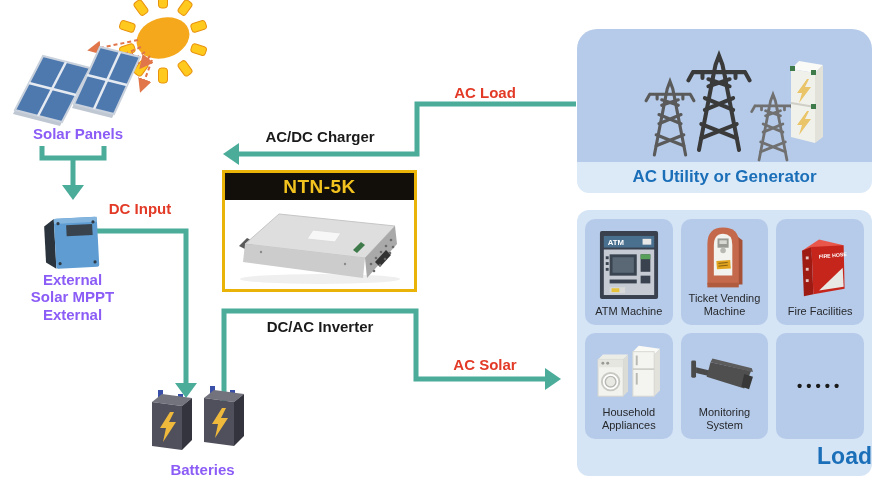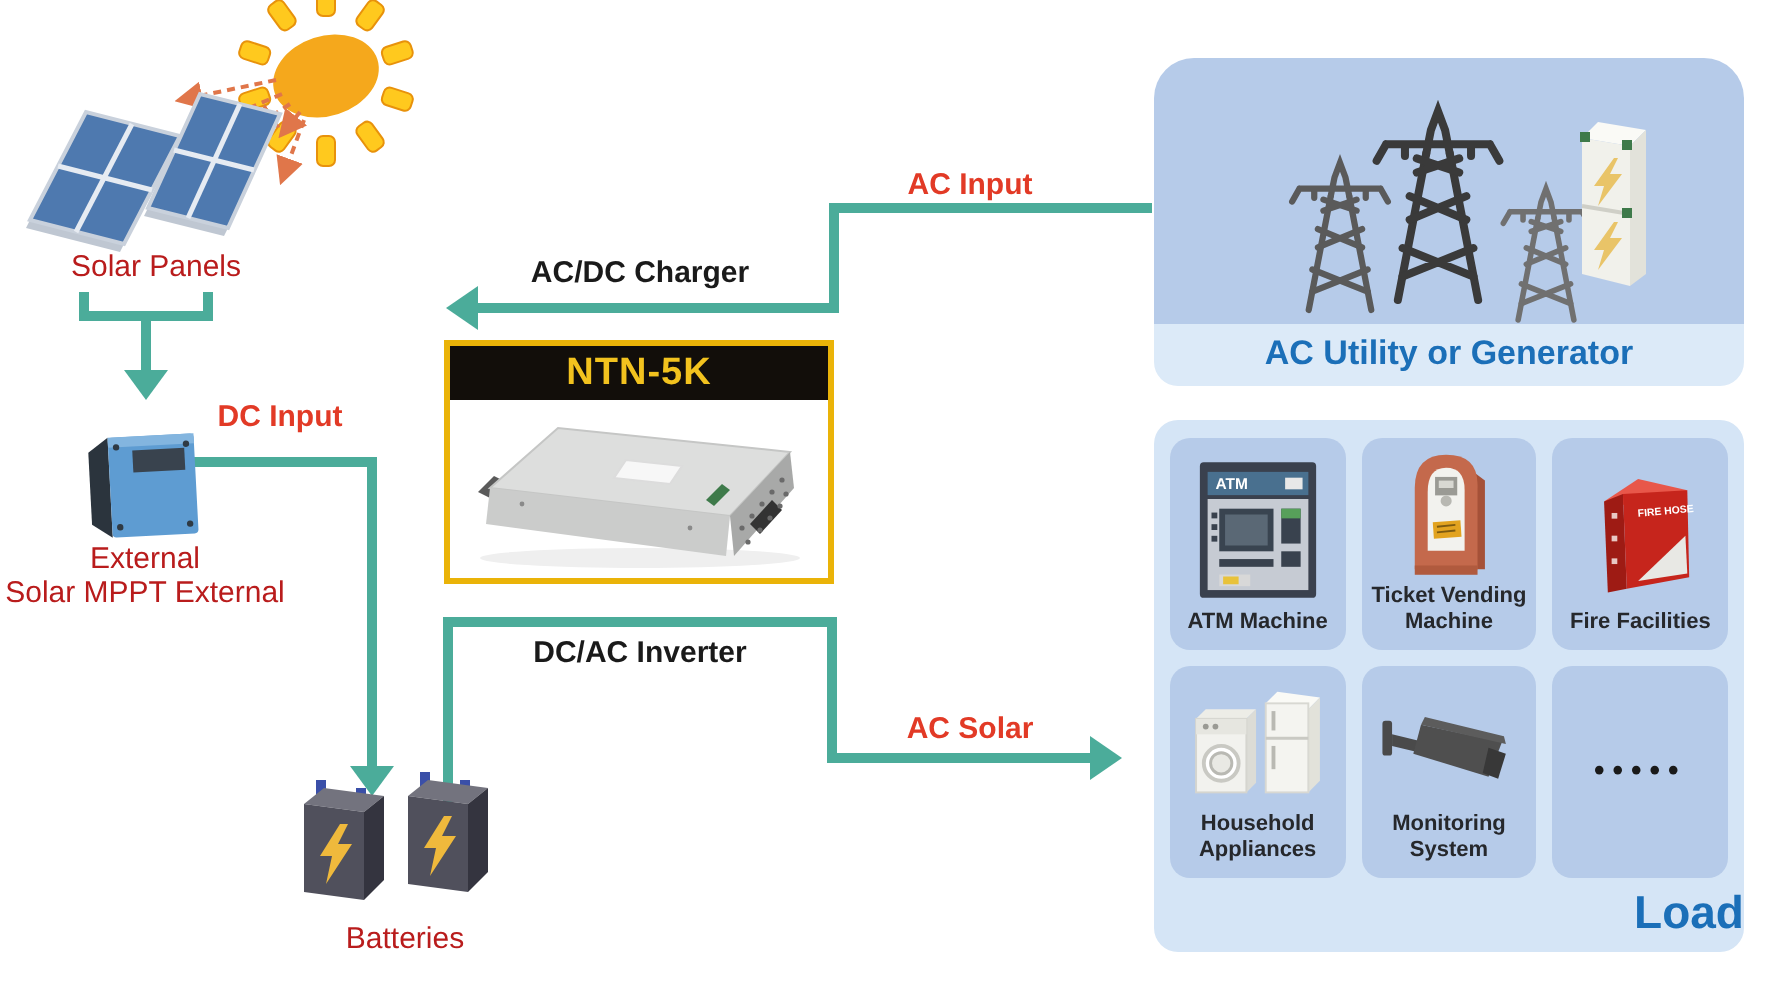--- a/index.html
+++ b/index.html
@@ -1,40 +1,40 @@
 <!DOCTYPE html>
 <html><head>
 <meta charset="utf-8">
 <style>
   html,body{margin:0;padding:0;background:#ffffff;}
   #canvas{position:relative;width:888px;height:503px;background:#ffffff;overflow:hidden;
           font-family:"Liberation Sans",sans-serif;}
   .abs{position:absolute;}
-  .lbl{font-weight:400;color:#b91c1c;text-align:center;line-height:1.15;}
+  .lbl{font-weight:700;color:#8b5cf6;text-align:center;line-height:1.15;}
   .flow-red{color:#e23a26;font-weight:700;font-size:15px;text-align:center;}
   .flow-black{color:#1a1a1a;font-weight:700;font-size:15px;text-align:center;}
   
   .ntn-box{left:222px;top:170px;width:195px;height:122px;border:3px solid #eab308;
            background:#ffffff;box-sizing:border-box;}
   .ntn-header{height:27px;background:#120e0a;color:#f2c21e;font-weight:700;font-size:19px;
               text-align:center;line-height:27px;letter-spacing:.5px;}
   
   .util-box{left:577px;top:29px;width:295px;height:164px;background:#b6cbe9;border-radius:20px;}
   .util-strip{position:absolute;left:0;bottom:0;width:100%;height:31px;background:#dceaf8;
               border-radius:0 0 12px 12px;color:#1b6fb8;font-weight:700;font-size:17px;
               text-align:center;line-height:30px;}
   
   .load-box{left:577px;top:210px;width:295px;height:266px;background:#d5e5f6;border-radius:12px;
             box-sizing:border-box;padding:9px 8px 0 8px;}
   .load-grid{display:grid;grid-template-columns:repeat(3,1fr);grid-template-rows:106px 106px;
              gap:8px;}
   .card{background:#b6cbe9;border-radius:10px;display:flex;flex-direction:column;
         align-items:center;justify-content:flex-end;padding:6px 2px 7px 2px;box-sizing:border-box;}
   .card-icon{flex:1;display:flex;align-items:center;justify-content:center;}
-  .card-label{font-size:11px;font-weight:700;color:#26282c;text-align:center;line-height:1.2;
+  .card-label{font-size:11px;font-weight:400;color:#26282c;text-align:center;line-height:1.2;
               white-space:pre-line;}
   .card-dots{flex:1;display:flex;align-items:center;justify-content:center;
              font-size:15px;font-weight:700;color:#1a1a1a;letter-spacing:4px;}
   .load-title{position:absolute;left:0;bottom:6px;width:100%;text-align:right;color:#1b6fb8;
               font-weight:700;font-size:23px;}
 </style>
 </head>
 <body>
 
 <div id="canvas">
@@ -112,21 +112,21 @@
       <circle cx="58" cy="51" r="1.6" fill="#2f3a44"></circle>
     </g>
   </svg>
 
   <div class="abs lbl" style="left:0px;top:271px;width:145px;font-size:15px;">
     <div>External</div>
     <div>Solar MPPT External</div>
   </div>
 
   <div class="abs flow-red" style="left:95px;top:200px;width:90px;">DC Input</div>
-  <div class="abs flow-red" style="left:420px;top:84px;width:130px;">AC Input</div>
+  <div class="abs flow-red" style="left:420px;top:84px;width:130px;">AC Load</div>
   <div class="abs flow-black" style="left:250px;top:128px;width:140px;">AC/DC Charger</div>
   <div class="abs flow-black" style="left:250px;top:318px;width:140px;">DC/AC Inverter</div>
   <div class="abs flow-red" style="left:420px;top:356px;width:130px;">AC Solar</div>
 
   <div class="abs ntn-box">
     <div class="ntn-header">NTN-5K</div>
     <svg width="189" height="88" viewBox="0 0 189 88">
       <ellipse cx="95" cy="79" rx="80" ry="5" fill="#efefef"></ellipse>
       <polygon points="14,46 22,38 30,42 22,50" fill="#5a5a5a"></polygon>
       <polygon points="20,44 54,14 170,26 140,58" fill="#dddedd" stroke="#c5c6c5" stroke-width="1"></polygon>

